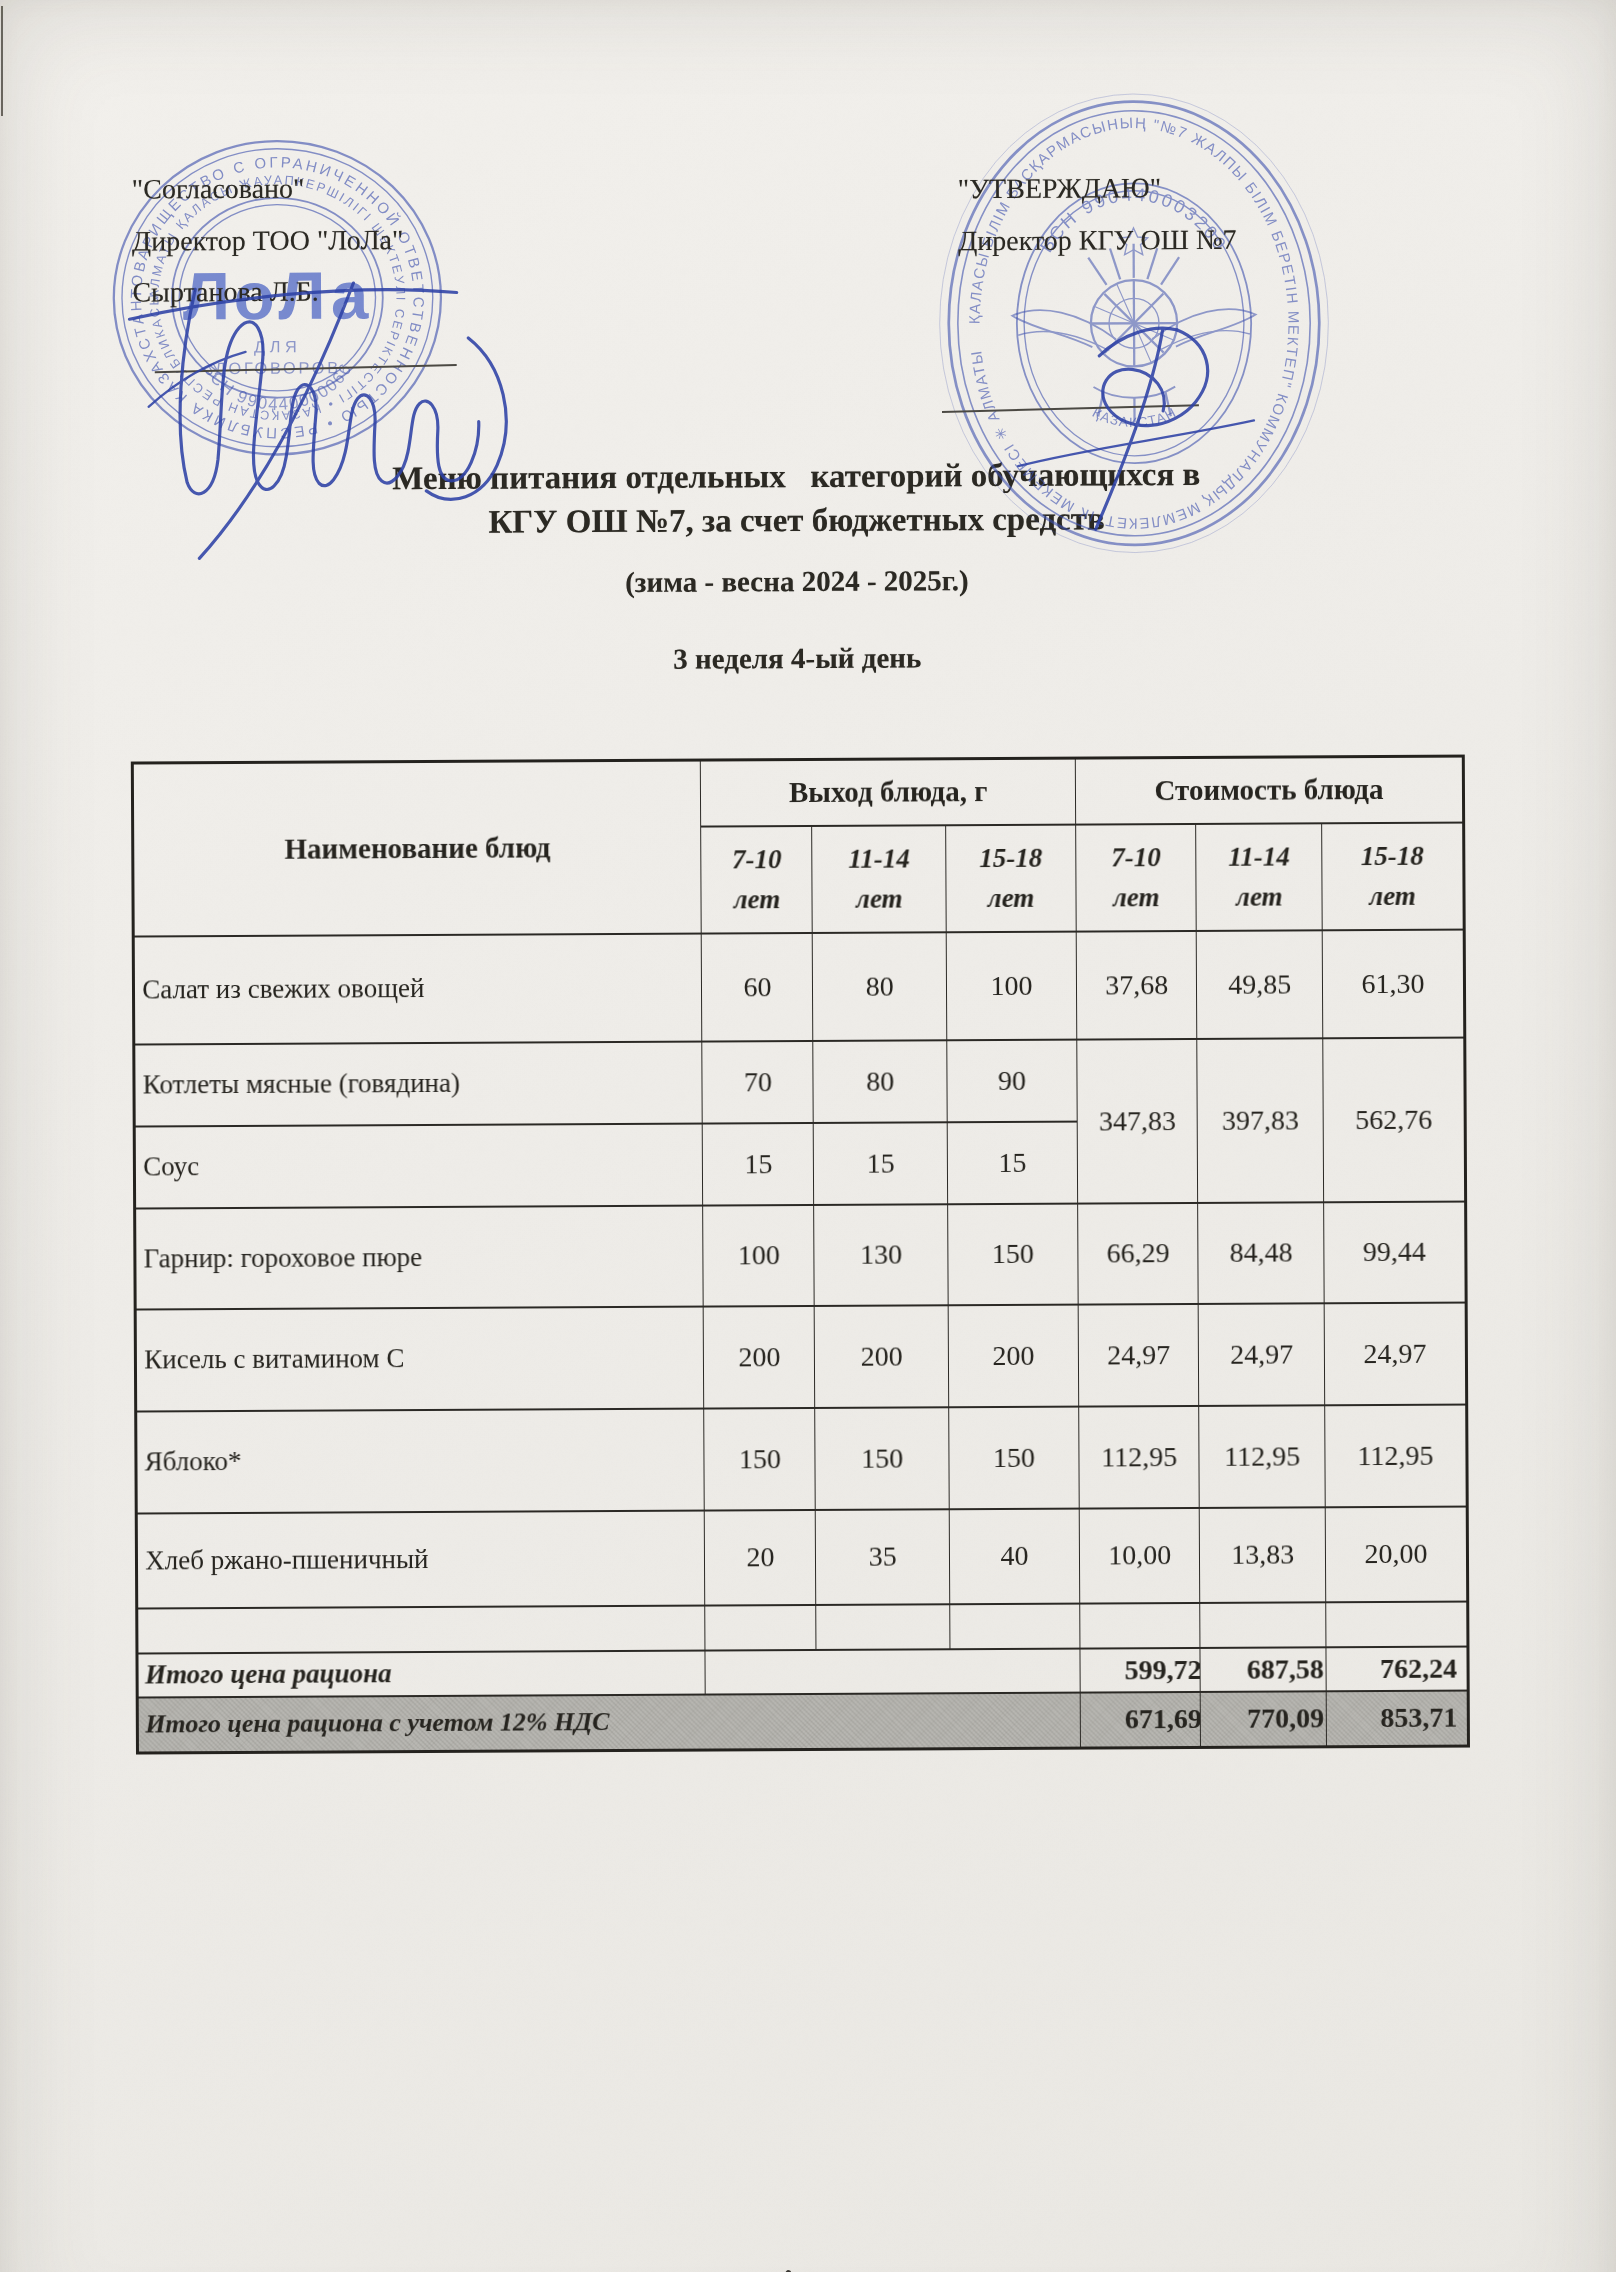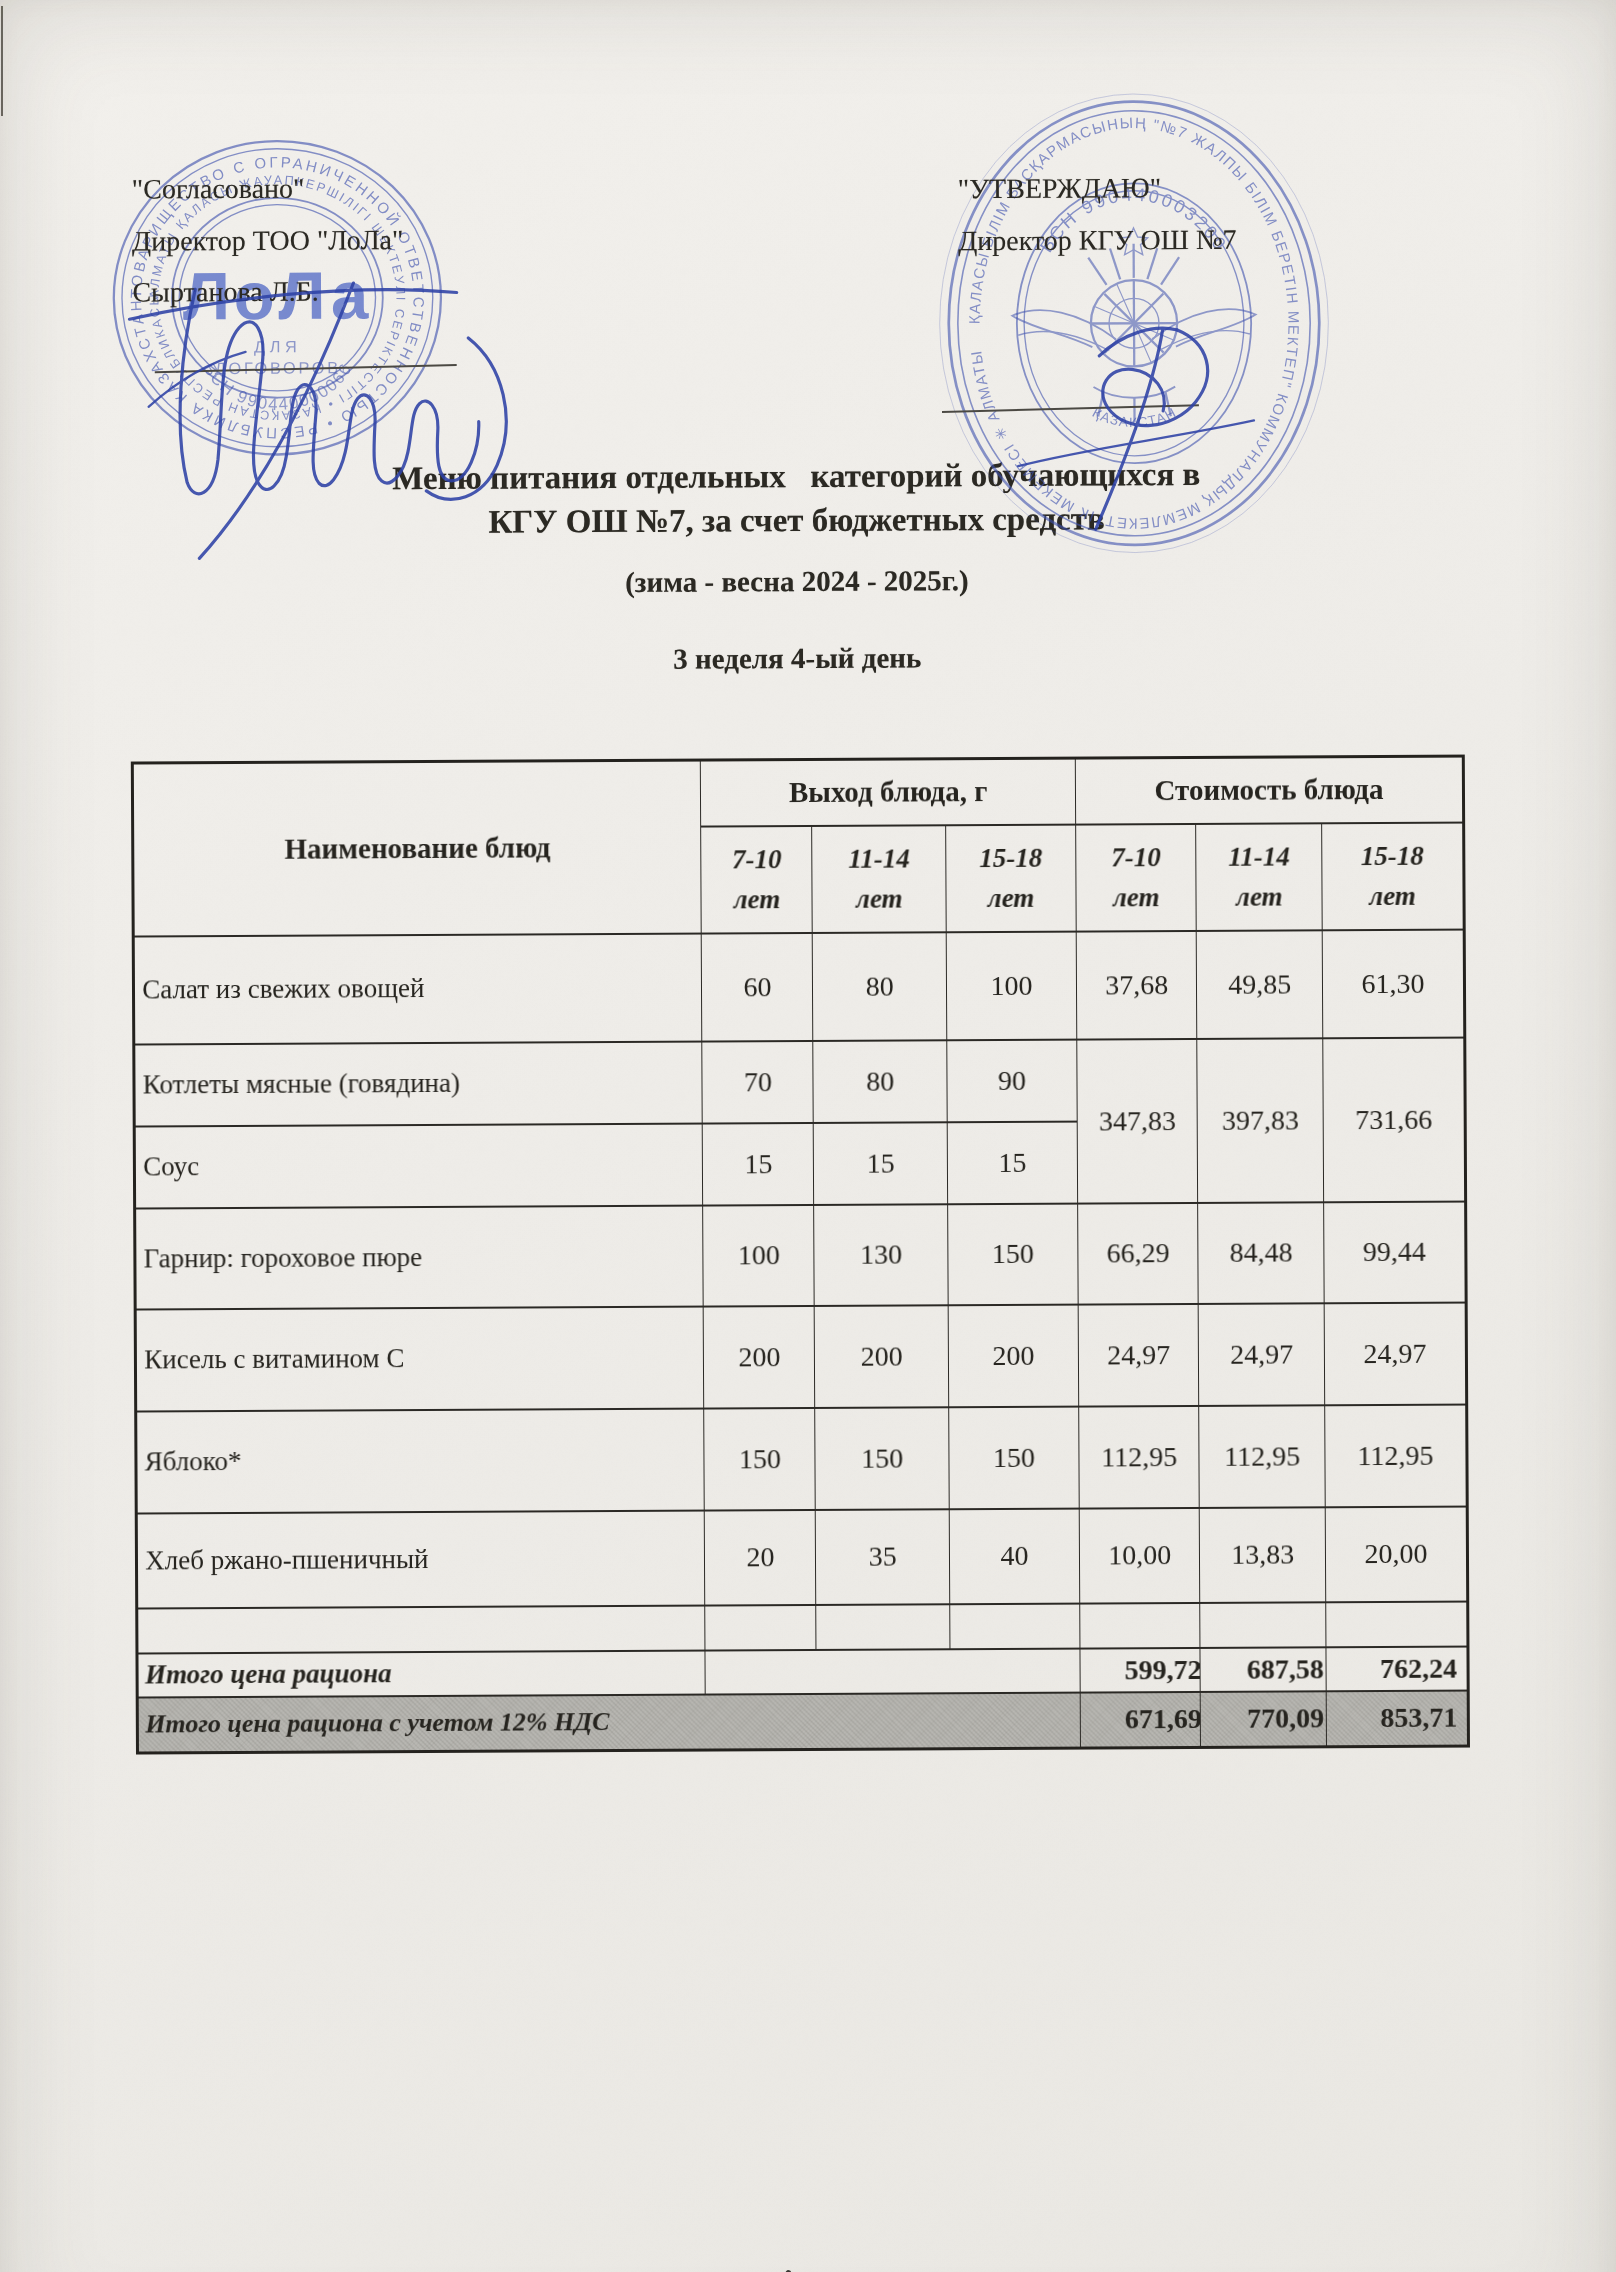--- a/index.html
+++ b/index.html
@@ -260,21 +260,21 @@
             <td class="num">61,30</td>
           </tr>
 
           <tr style="height:82px">
             <td class="name">Котлеты мясные (говядина)</td>
             <td class="num">70</td>
             <td class="num">80</td>
             <td class="num">90</td>
             <td class="num" rowspan="2">347,83</td>
             <td class="num" rowspan="2">397,83</td>
-            <td class="num" rowspan="2">731,66</td>
+            <td class="num" rowspan="2">562,76</td>
           </tr>
           <tr style="height:82px">
             <td class="name">Соус</td>
             <td class="num">15</td>
             <td class="num">15</td>
             <td class="num">15</td>
           </tr>
 
           <tr style="height:101px">
             <td class="name">Гарнир: гороховое пюре</td>

